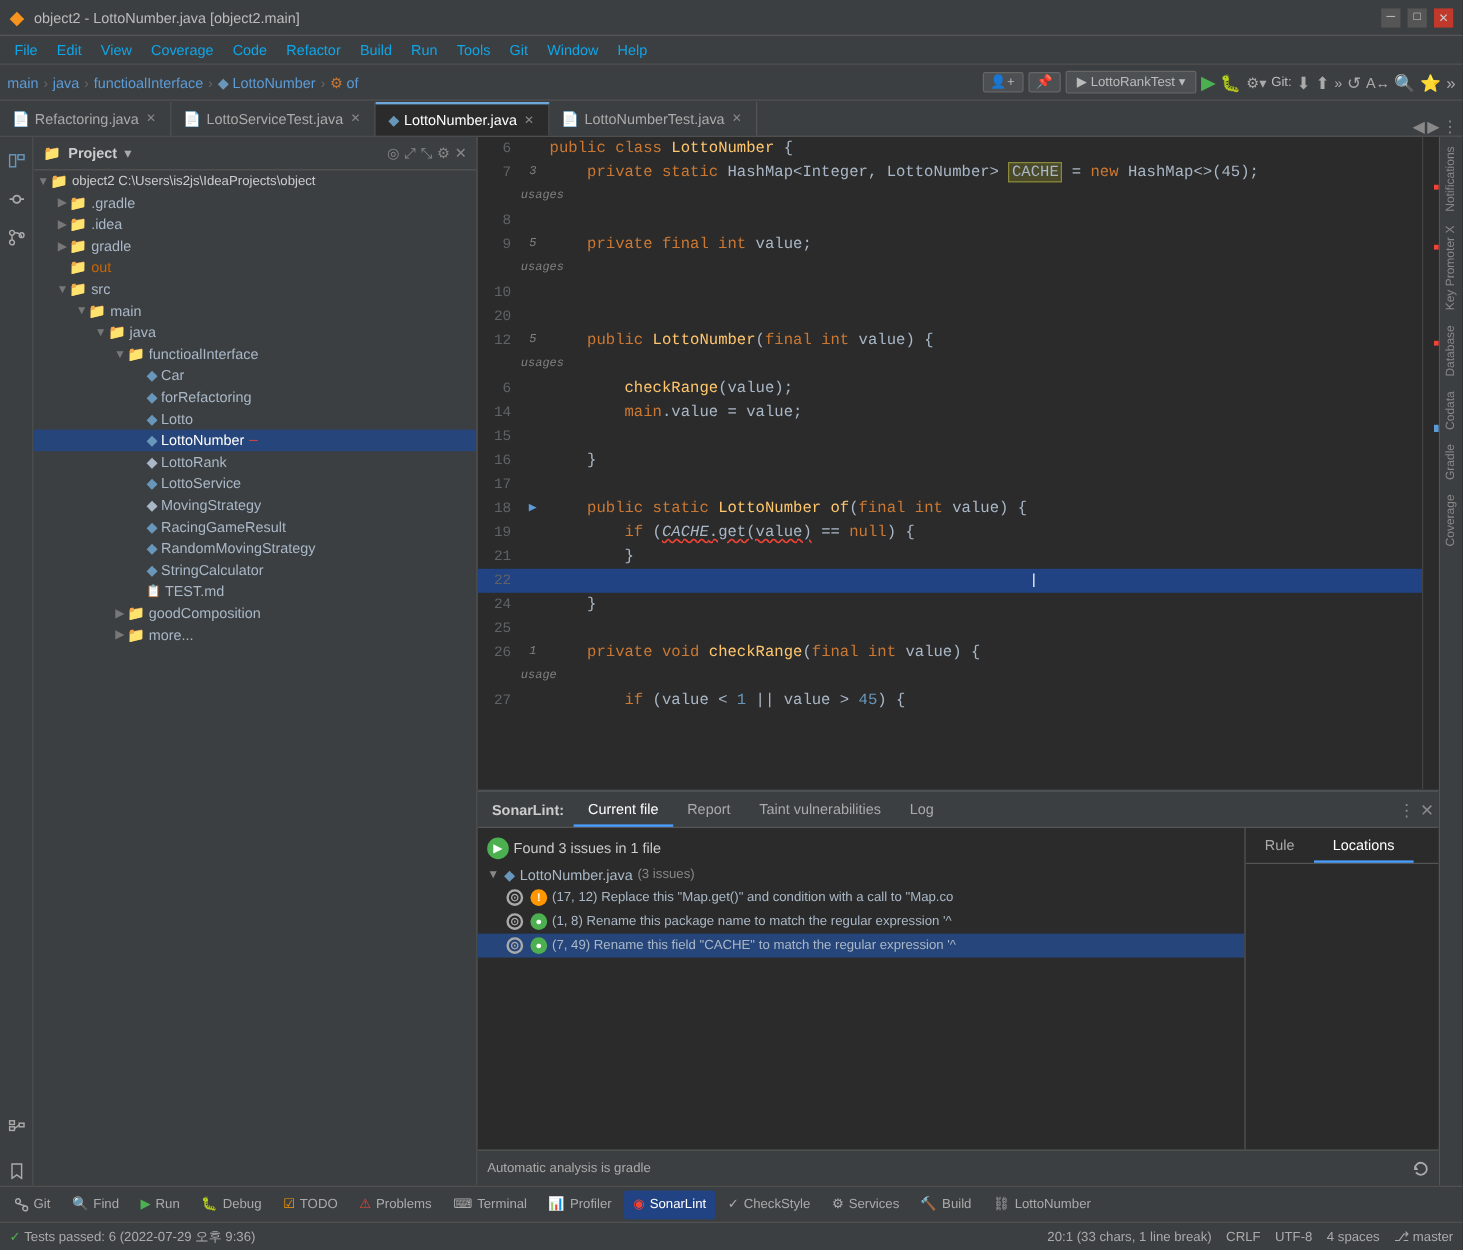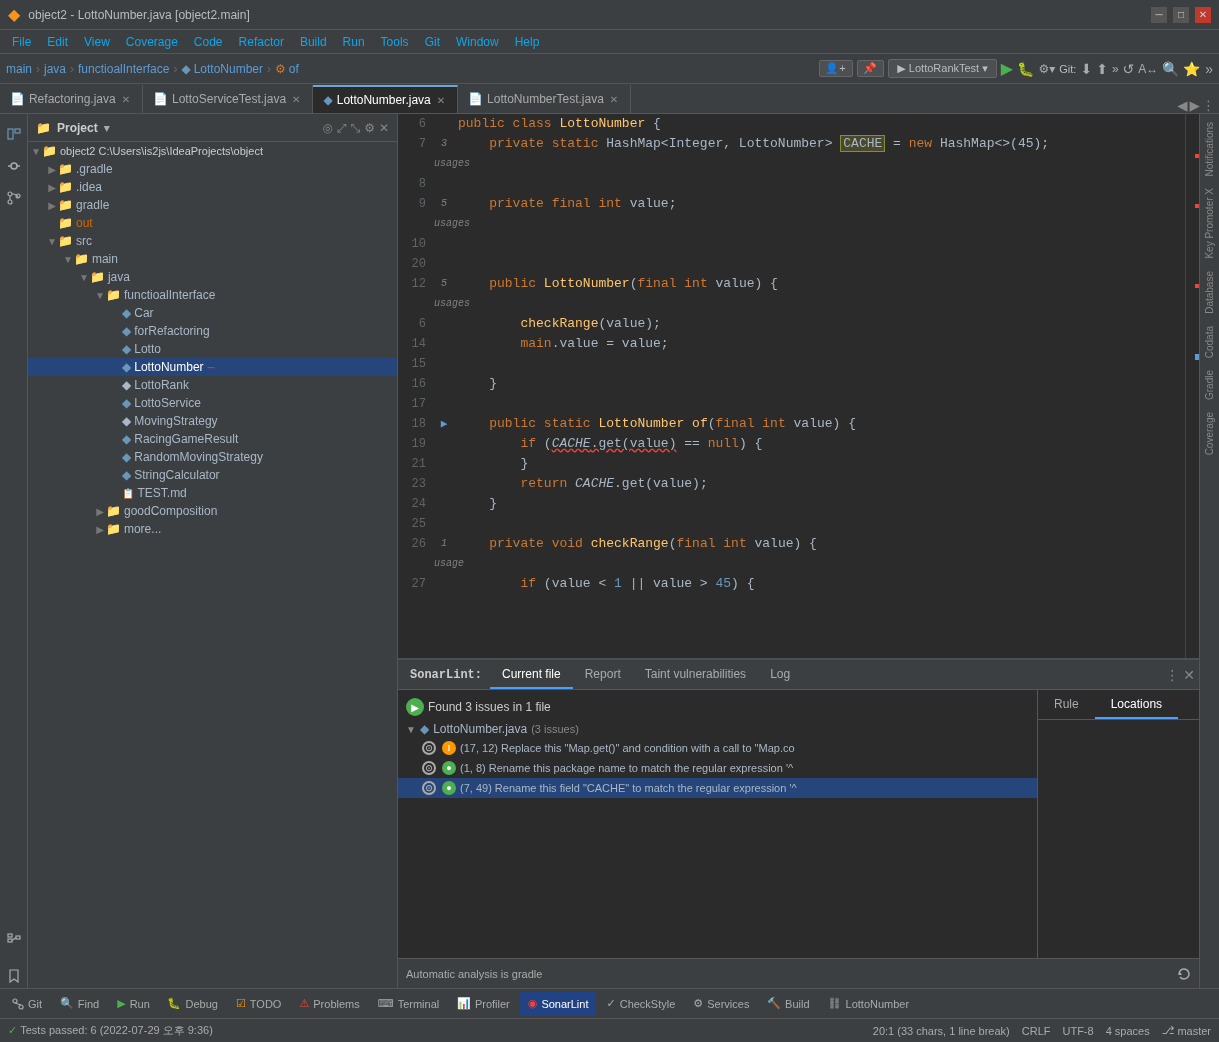--- a/index.html
+++ b/index.html
@@ -763,26 +763,27 @@
               <span class="line-code">        <span class="kw">if</span> (<span style="text-decoration:underline;text-decoration-style:wavy;text-decoration-color:#f44336;"><span style="font-style:italic;">CACHE</span>.get(value)</span> == <span class="kw">null</span>) {</span>
             </div>
 
 
             <div class="code-line">
               <span class="line-num">21</span>
               <span class="line-gutter"></span>
               <span class="line-code">        }</span>
             </div>
 
-
-            <div class="code-line">
-              <span class="line-num">23</span>
-              <span class="line-gutter"></span>
-              <span class="line-code">        <span class="kw">return</span> <span style="font-style:italic;">CACHE</span>.get(value);</span>
-            </div>
+            <div class="code-line highlighted" style="background:#214283; display:flex; min-height:20px; width:100%;">
+              <span class="line-num" style="color:#606366;width:36px;min-width:36px;text-align:right;padding-right:8px;">22</span>
+              <span class="line-gutter" style="width:20px;min-width:20px;"></span>
+              <span class="line-code" style="flex:1;color:#a9b7c6;"></span>
+              <span style="color:#fff;font-size:12px;position:absolute;left:460px;">|</span>
+            </div>
+
 
             <div class="code-line">
               <span class="line-num">24</span>
               <span class="line-gutter"></span>
               <span class="line-code">    }</span>
             </div>
 
             <div class="code-line">
               <span class="line-num">25</span>
               <span class="line-gutter"></span>
@@ -806,21 +807,21 @@
             <div style="position:absolute;top:40px;right:0;width:4px;height:4px;background:#f44336;"></div>
             <div style="position:absolute;top:90px;right:0;width:4px;height:4px;background:#f44336;"></div>
             <div style="position:absolute;top:170px;right:0;width:4px;height:4px;background:#f44336;"></div>
             <div style="position:absolute;top:240px;right:0;width:4px;height:6px;background:#5c9bd6;"></div>
           </div>
         </div>
 
         <div id="bottom-panel">
 
           <div id="bottom-panel-tabs">
-            <span style="font-weight:bold;color:#ccc;font-size:12px;padding:0 8px;font-family:Liberation Mono, monospace;">SonarLint:</span>
+            <span style="font-weight:bold;color:#ccc;font-size:12px;padding:0 8px;">SonarLint:</span>
             <div class="bottom-tab active">Current file</div>
             <div class="bottom-tab">Report</div>
             <div class="bottom-tab">Taint vulnerabilities</div>
             <div class="bottom-tab">Log</div>
             <div class="bottom-tab-actions">
               <button class="bottom-tab-btn">⋮</button>
               <button class="bottom-tab-btn">✕</button>
             </div>
           </div>
 

